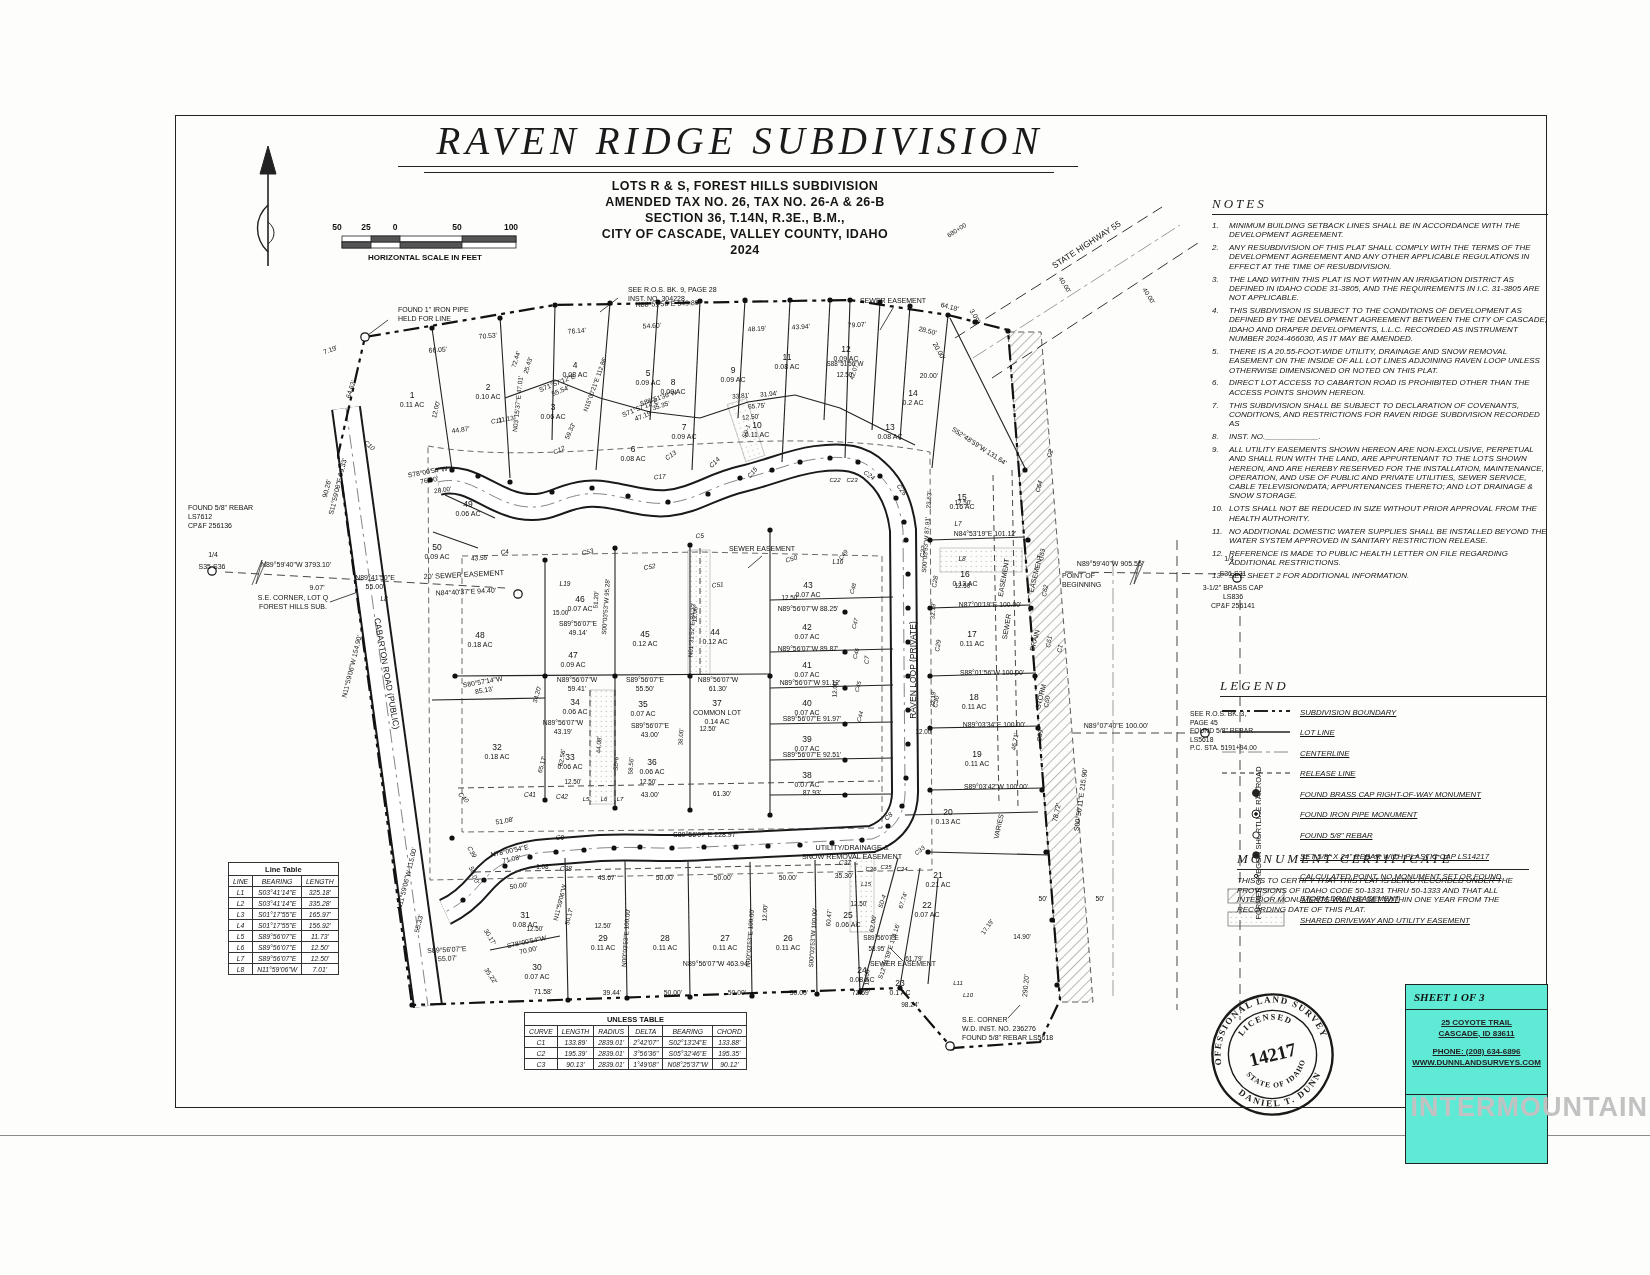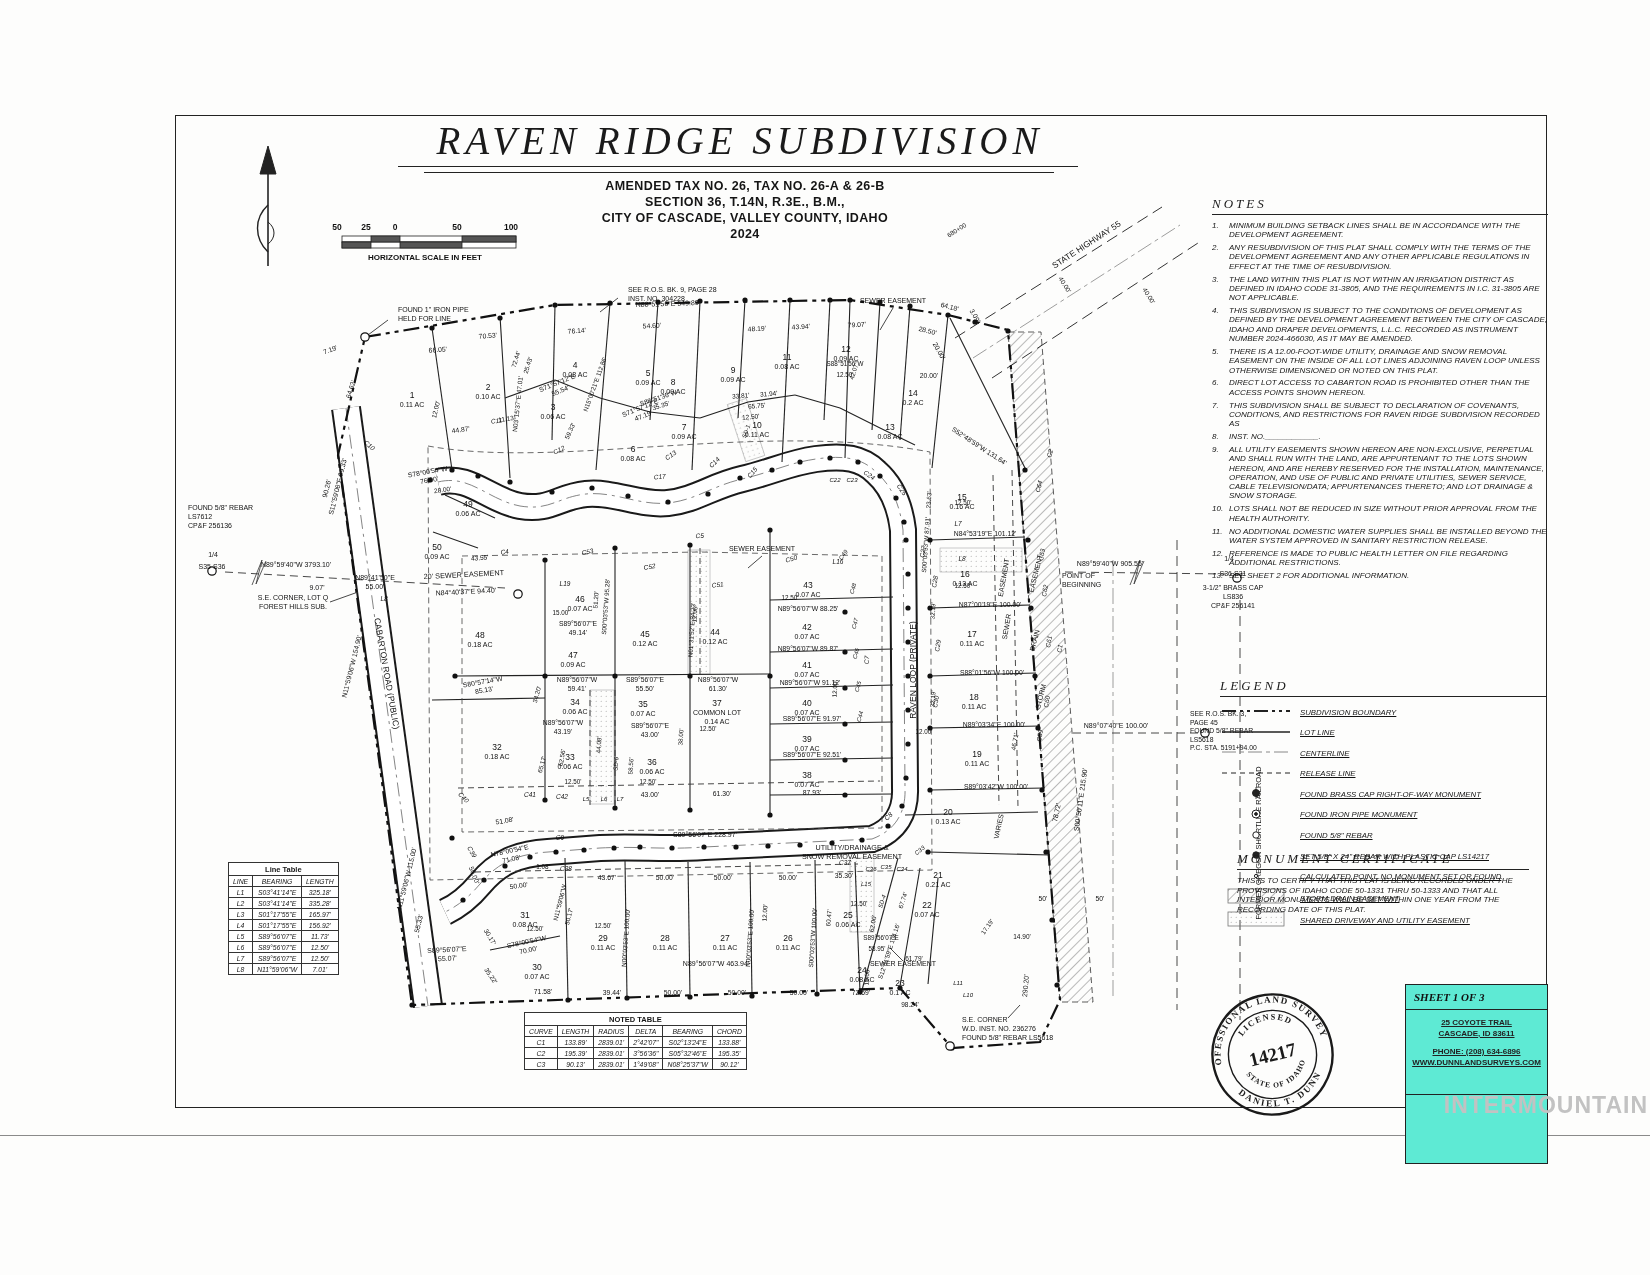--- a/index.html
+++ b/index.html
@@ -40,21 +40,21 @@
   
   #sheetblock{position:absolute;left:1405px;top:984px;width:141px;height:178px;border:1.4px solid #222;background:#5eead4;}
   #sheetblock .row1{height:24px;border-bottom:1.4px solid #222;display:flex;align-items:center;padding-left:8px;
         font-family:"Liberation Serif",serif;font-style:italic;font-weight:700;font-size:11px;}
   #sheetblock .row2{height:76px;border-bottom:1.4px solid #222;text-align:center;font-size:8px;font-weight:700;
         color:#222;padding-top:8px;line-height:10.5px;text-decoration:underline;}
   #sheetblock .row2 .gap{height:8px;}
   #sheetblock .row3{text-align:center;padding-top:3px;}
   #logo-name{font-family:"Liberation Serif",serif;font-size:30px;line-height:28px;color:#2d7fa3;}
   #logo-sub{font-size:5.5px;letter-spacing:2.2px;color:#22607f;font-weight:700;margin-top:0px;}
-  #watermark{position:absolute;right:2px;top:1092px;font-size:23px;font-weight:700;color:#c2c2c2;letter-spacing:1px;}
+  #watermark{position:absolute;right:2px;top:1092px;font-size:27px;font-weight:700;color:#c2c2c2;letter-spacing:1px;}
   #seal-svg{position:absolute;left:1200px;top:982px;}
 </style>
 </head>
 <body>
 
 <div id="page">
   <div id="sheet-border"></div>
   <div id="bottom-rule"></div>
 
   <svg id="plat-svg" width="1650" height="1275" viewBox="0 0 1650 1275">
@@ -597,20 +597,21 @@
         <text x="620" y="801" font-size="6" text-anchor="middle" fill="#111" font-family="&quot;Liberation Sans&quot;, sans-serif" font-style="italic"><tspan x="620" dy="0">L7</tspan></text>
         <text x="470" y="853" font-size="6.5" text-anchor="middle" fill="#111" font-family="&quot;Liberation Sans&quot;, sans-serif" font-style="italic" transform="rotate(60 470 853)"><tspan x="470" dy="0">C39</tspan></text>
         <text x="505" y="823" font-size="6.8" text-anchor="middle" fill="#111" font-family="&quot;Liberation Sans&quot;, sans-serif" transform="rotate(-10 505 823)"><tspan x="505" dy="0">51.08'</tspan></text>
       </g>
   </svg>
 
   <div id="title">RAVEN RIDGE SUBDIVISION</div>
   <div class="title-rule1"></div>
   <div class="title-rule2"></div>
   <div id="subtitle">
+      <div>LOTS R &amp; S, FOREST HILLS SUBDIVISION</div>
       <div>AMENDED TAX NO. 26, TAX NO. 26-A &amp; 26-B</div>
       <div>SECTION 36, T.14N, R.3E., B.M.,</div>
       <div>CITY OF CASCADE, VALLEY COUNTY, IDAHO</div>
       <div>2024</div>
     </div>
 
   <div id="scalebar">
     <div id="scale-labels">
         <div class="lbl" style="left: 7px;">50</div>
         <div class="lbl" style="left: 36px;">25</div>
@@ -635,21 +636,21 @@
         <div class="item">
           <div class="num">3.</div>
           <div>THE LAND WITHIN THIS PLAT IS NOT WITHIN AN IRRIGATION DISTRICT AS DEFINED IN IDAHO CODE 31-3805, AND THE REQUIREMENTS IN I.C. 31-3805 ARE NOT APPLICABLE.</div>
         </div>
         <div class="item">
           <div class="num">4.</div>
           <div>THIS SUBDIVISION IS SUBJECT TO THE CONDITIONS OF DEVELOPMENT AS DEFINED BY THE DEVELOPMENT AGREEMENT BETWEEN THE CITY OF CASCADE, IDAHO AND DRAPER DEVELOPMENTS, L.L.C. RECORDED AS INSTRUMENT NUMBER 2024-466030, AS IT MAY BE AMENDED.</div>
         </div>
         <div class="item">
           <div class="num">5.</div>
-          <div>THERE IS A 12.00-FOOT-WIDE UTILITY, DRAINAGE AND SNOW REMOVAL EASEMENT ON THE INSIDE OF ALL LOT LINES ADJOINING RAVEN LOOP UNLESS OTHERWISE DIMENSIONED OR NOTED ON THIS PLAT.</div>
+          <div>THERE IS A 20.55-FOOT-WIDE UTILITY, DRAINAGE AND SNOW REMOVAL EASEMENT ON THE INSIDE OF ALL LOT LINES ADJOINING RAVEN LOOP UNLESS OTHERWISE DIMENSIONED OR NOTED ON THIS PLAT.</div>
         </div>
         <div class="item">
           <div class="num">6.</div>
           <div>DIRECT LOT ACCESS TO CABARTON ROAD IS PROHIBITED OTHER THAN THE ACCESS POINTS SHOWN HEREON.</div>
         </div>
         <div class="item">
           <div class="num">7.</div>
           <div>THIS SUBDIVISION SHALL BE SUBJECT TO DECLARATION OF COVENANTS, CONDITIONS, AND RESTRICTIONS FOR RAVEN RIDGE SUBDIVISION RECORDED AS</div>
         </div>
         <div class="item">
@@ -806,21 +807,21 @@
         <tr>
           <td>L8</td>
           <td>N11°59'06"W</td>
           <td>7.01'</td>
         </tr>
       </tbody>
     </table>
   <table class="dtable" id="curve-table">
       <tbody>
         <tr>
-          <td class="ttl" colspan="6">NOTED TABLE</td>
+          <td class="ttl" colspan="6">UNLESS TABLE</td>
         </tr>
         <tr>
           <th>CURVE</th>
           <th>LENGTH</th>
           <th>RADIUS</th>
           <th>DELTA</th>
           <th>BEARING</th>
           <th>CHORD</th>
         </tr>
         <tr>

